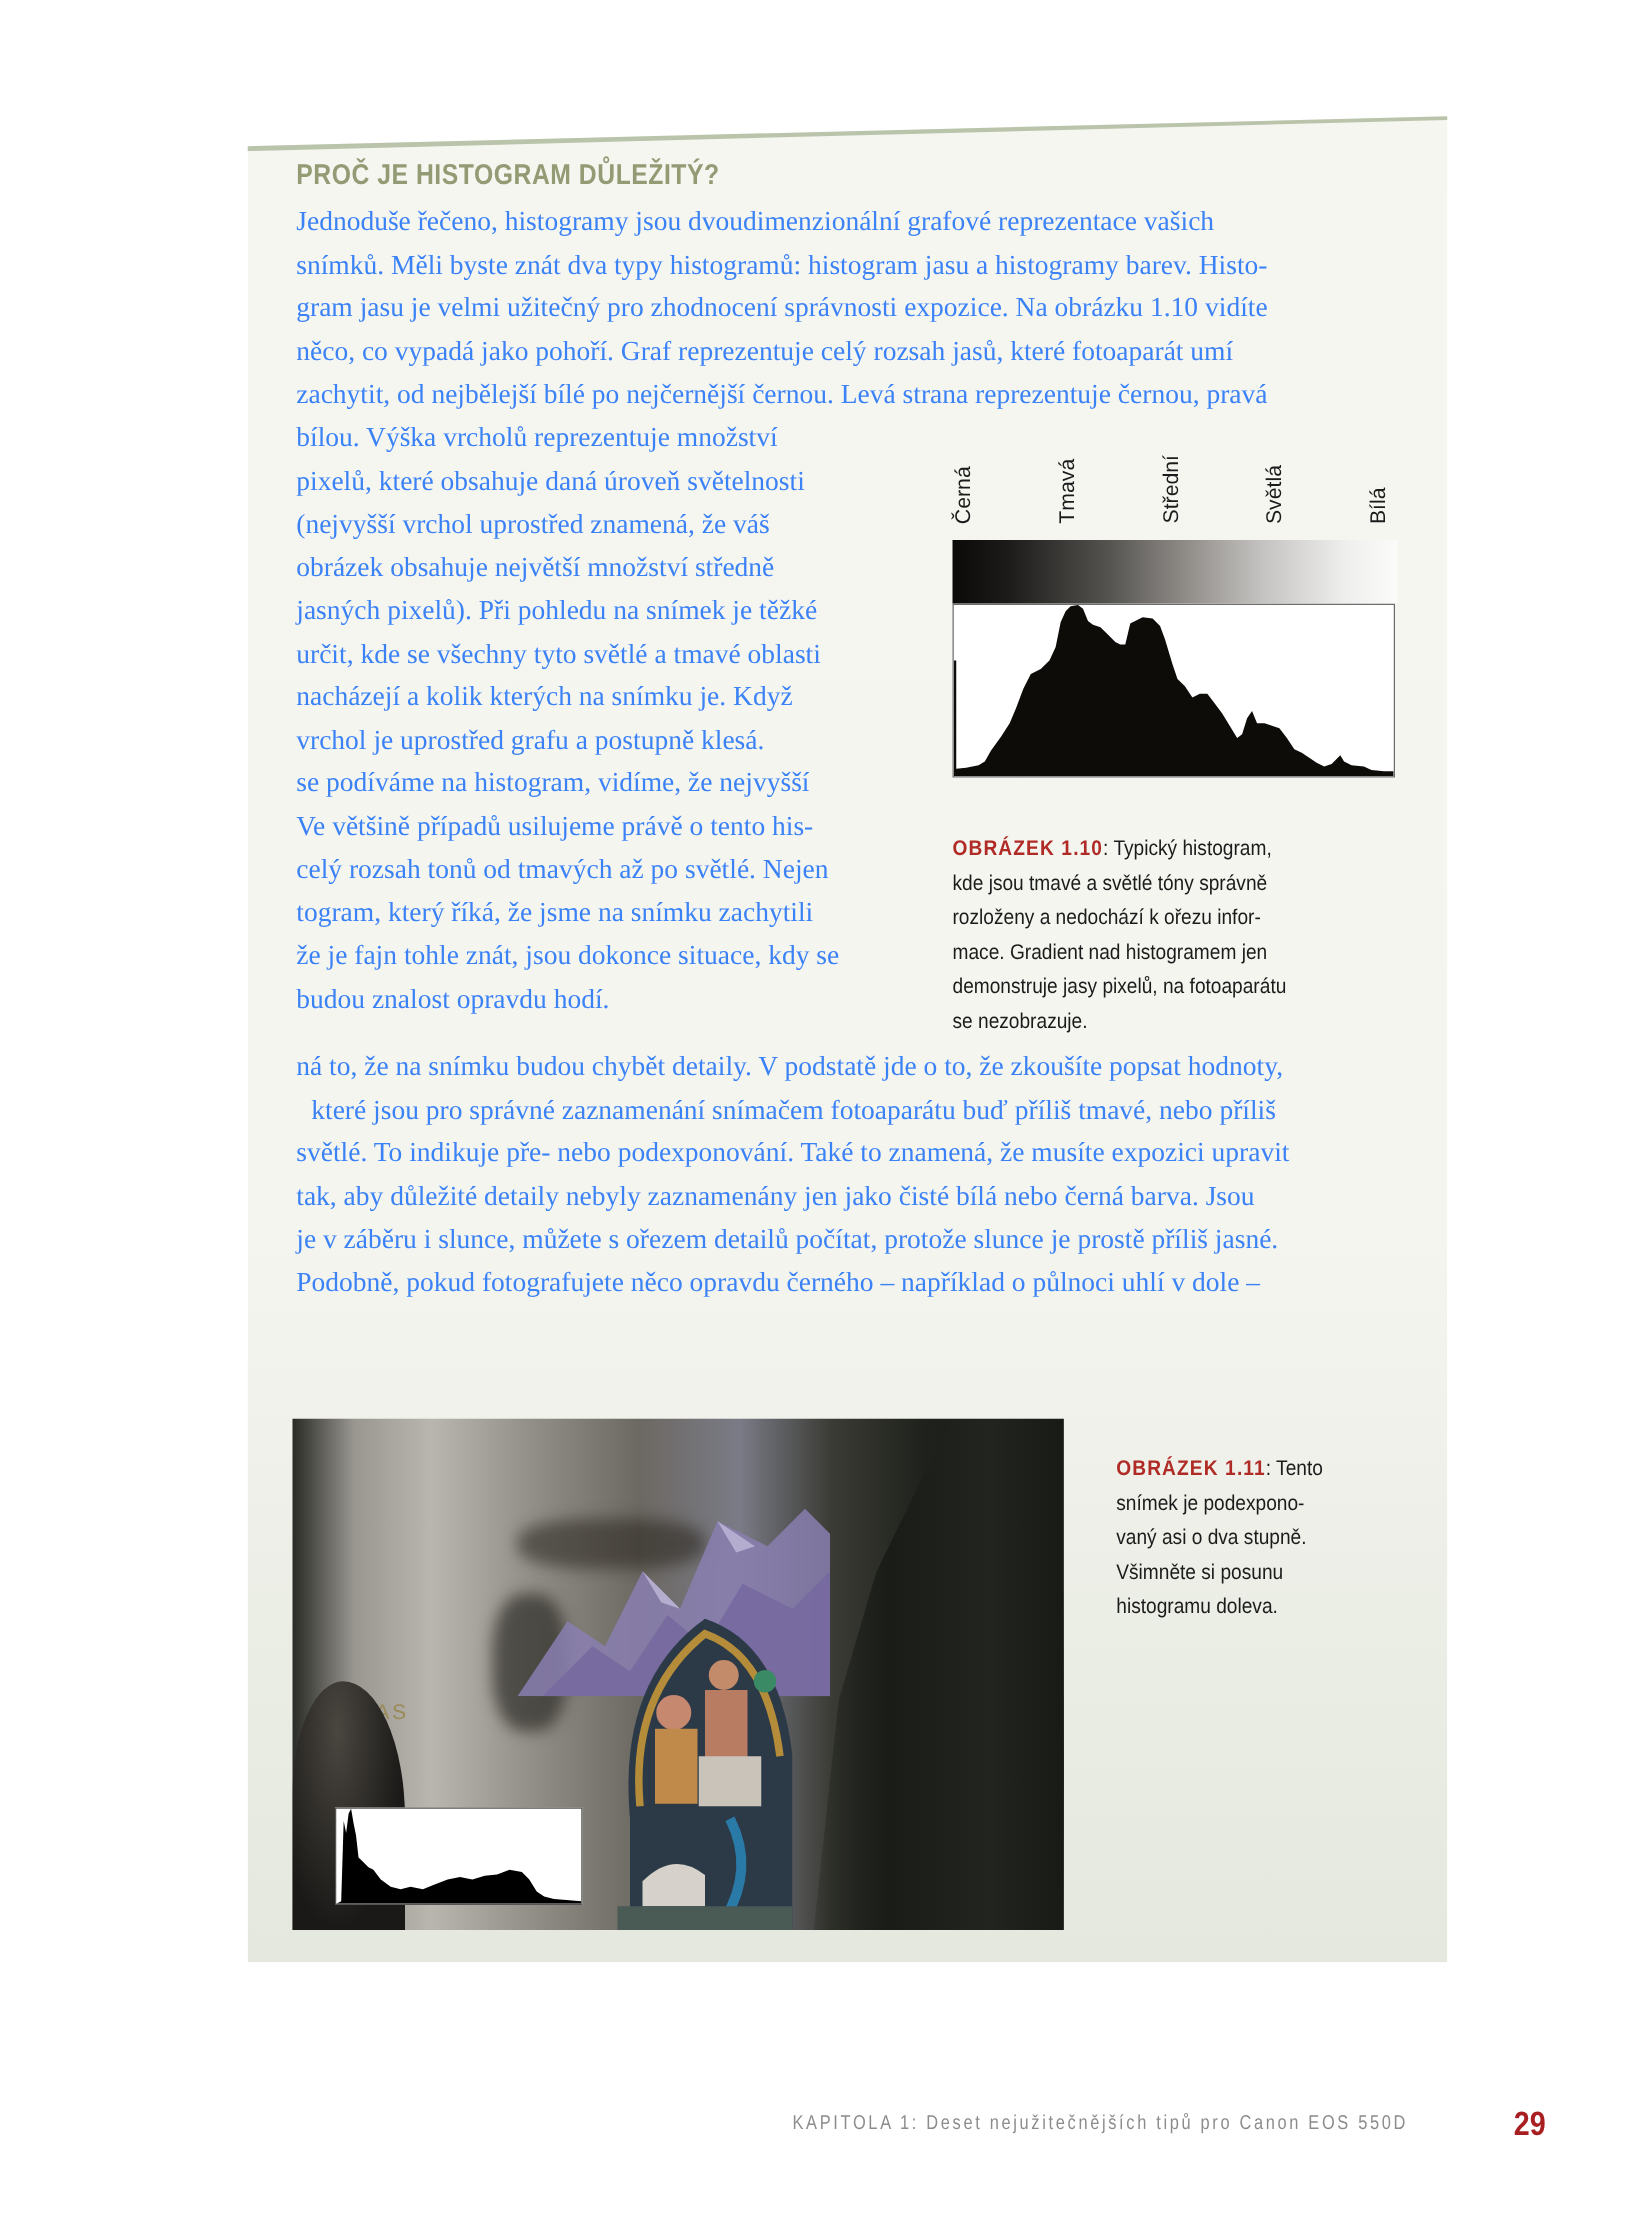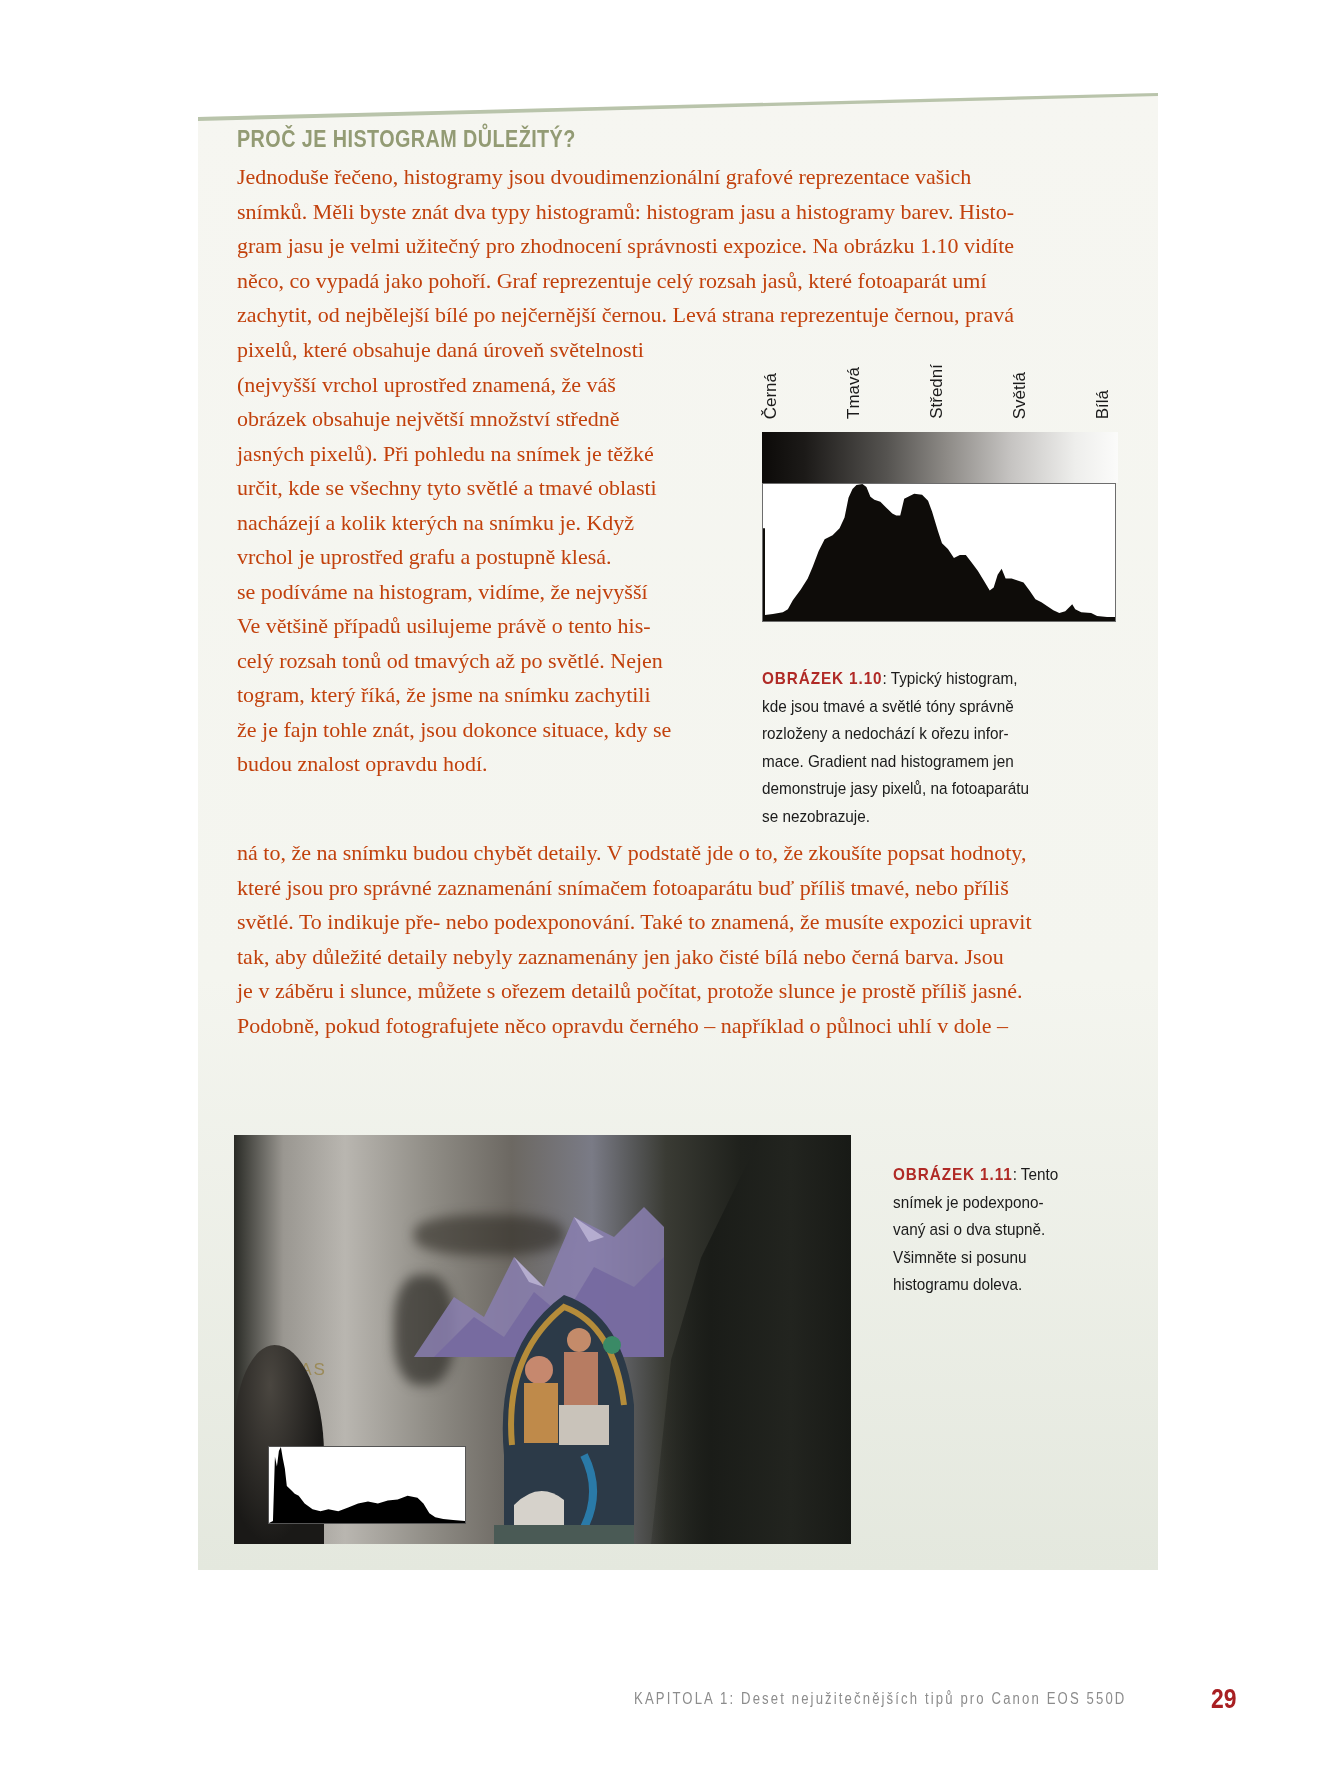--- a/index.html
+++ b/index.html
@@ -18,21 +18,21 @@
       pointer-events: none;
     }
     .heading {
       position: absolute; left: 237px; top: 126px;
       font-family: "Liberation Sans", sans-serif; font-weight: bold;
       font-size: 23px; color: #939b74; letter-spacing: 0.5px;
       transform: scaleX(0.86); transform-origin: left top;
       white-space: nowrap; margin: 0;
     }
     .para {
-      position: absolute; color: #c2410c; font-size: 22px; line-height: 34.5px;
+      position: absolute; color: #3b82f6; font-size: 22px; line-height: 34.5px;
       margin: 0;
     }
     .para .ln { display: block; white-space: nowrap; }
     .p1 { left: 237px; top: 160px; width: 880px; }
     .p1 .ln { transform-origin: left; }
     .p2 { left: 237px; top: 333px; width: 480px; }
     .p3 { left: 237px; top: 836px; width: 880px; }
 
     .fig110 { position: absolute; left: 760px; top: 355px; width: 360px; }
     .tone-labels { position: absolute; left: 0; top: 0; width: 360px; height: 64px; }
@@ -125,20 +125,21 @@
 
 <p class="para p1">
   <span class="ln" style="transform: scaleX(1); transform-origin: left center;">Jednoduše řečeno, histogramy jsou dvoudimenzionální grafové reprezentace vašich</span>
   <span class="ln" style="transform: scaleX(1); transform-origin: left center;">snímků. Měli byste znát dva typy histogramů: histogram jasu a histogramy barev. Histo-</span>
   <span class="ln" style="transform: scaleX(1); transform-origin: left center;">gram jasu je velmi užitečný pro zhodnocení správnosti expozice. Na obrázku 1.10 vidíte</span>
   <span class="ln" style="transform: scaleX(1); transform-origin: left center;">něco, co vypadá jako pohoří. Graf reprezentuje celý rozsah jasů, které fotoaparát umí</span>
   <span class="ln" style="transform: scaleX(1); transform-origin: left center;">zachytit, od nejbělejší bílé po nejčernější černou. Levá strana reprezentuje černou, pravá</span>
 </p>
 
 <p class="para p2">
+  <span class="ln">bílou. Výška vrcholů reprezentuje množství</span>
   <span class="ln">pixelů, které obsahuje daná úroveň světelnosti</span>
   <span class="ln">(nejvyšší vrchol uprostřed znamená, že váš</span>
   <span class="ln">obrázek obsahuje největší množství středně</span>
   <span class="ln">jasných pixelů). Při pohledu na snímek je těžké</span>
   <span class="ln">určit, kde se všechny tyto světlé a tmavé oblasti</span>
   <span class="ln">nacházejí a kolik kterých na snímku je. Když</span>
   <span class="ln">vrchol je uprostřed grafu a postupně klesá.</span>
   <span class="ln">se podíváme na histogram, vidíme, že nejvyšší</span>
   <span class="ln">Ve většině případů usilujeme právě o tento his-</span>
   <span class="ln">celý rozsah tonů od tmavých až po světlé. Nejen</span>
@@ -167,21 +168,21 @@
   <span class="ln"><span class="label">OBRÁZEK 1.10</span><span>: Typický histogram,</span></span>
   <span class="ln">kde jsou tmavé a světlé tóny správně</span>
   <span class="ln">rozloženy a nedochází k ořezu infor-</span>
   <span class="ln">mace. Gradient nad histogramem jen</span>
   <span class="ln">demonstruje jasy pixelů, na fotoaparátu</span>
   <span class="ln">se nezobrazuje.</span>
 </div>
 
 <p class="para p3">
   <span class="ln" style="transform: scaleX(1); transform-origin: left center;">ná to, že na snímku budou chybět detaily. V podstatě jde o to, že zkoušíte popsat hodnoty,</span>
-  <span class="ln" style="transform: scaleX(1); transform-origin: left center;">které jsou pro správné zaznamenání snímačem fotoaparátu buď příliš tmavé, nebo příliš</span>
+  <span class="ln" style="transform: scaleX(1); transform-origin: left center; margin-left: 12px;">které jsou pro správné zaznamenání snímačem fotoaparátu buď příliš tmavé, nebo příliš</span>
   <span class="ln" style="transform: scaleX(1); transform-origin: left center;">světlé. To indikuje pře- nebo podexponování. Také to znamená, že musíte expozici upravit</span>
   <span class="ln" style="transform: scaleX(1); transform-origin: left center;">tak, aby důležité detaily nebyly zaznamenány jen jako čisté bílá nebo černá barva. Jsou</span>
   <span class="ln" style="transform: scaleX(1); transform-origin: left center;">je v záběru i slunce, můžete s ořezem detailů počítat, protože slunce je prostě příliš jasné.</span>
   <span class="ln" style="transform: scaleX(1); transform-origin: left center;">Podobně, pokud fotografujete něco opravdu černého – například o půlnoci uhlí v dole –</span>
 </p>
 
 <div class="photo">
   <div class="shadow-top"></div>
   <div class="shadow-mid"></div>
   <svg class="mountains" viewBox="0 0 250 160">

